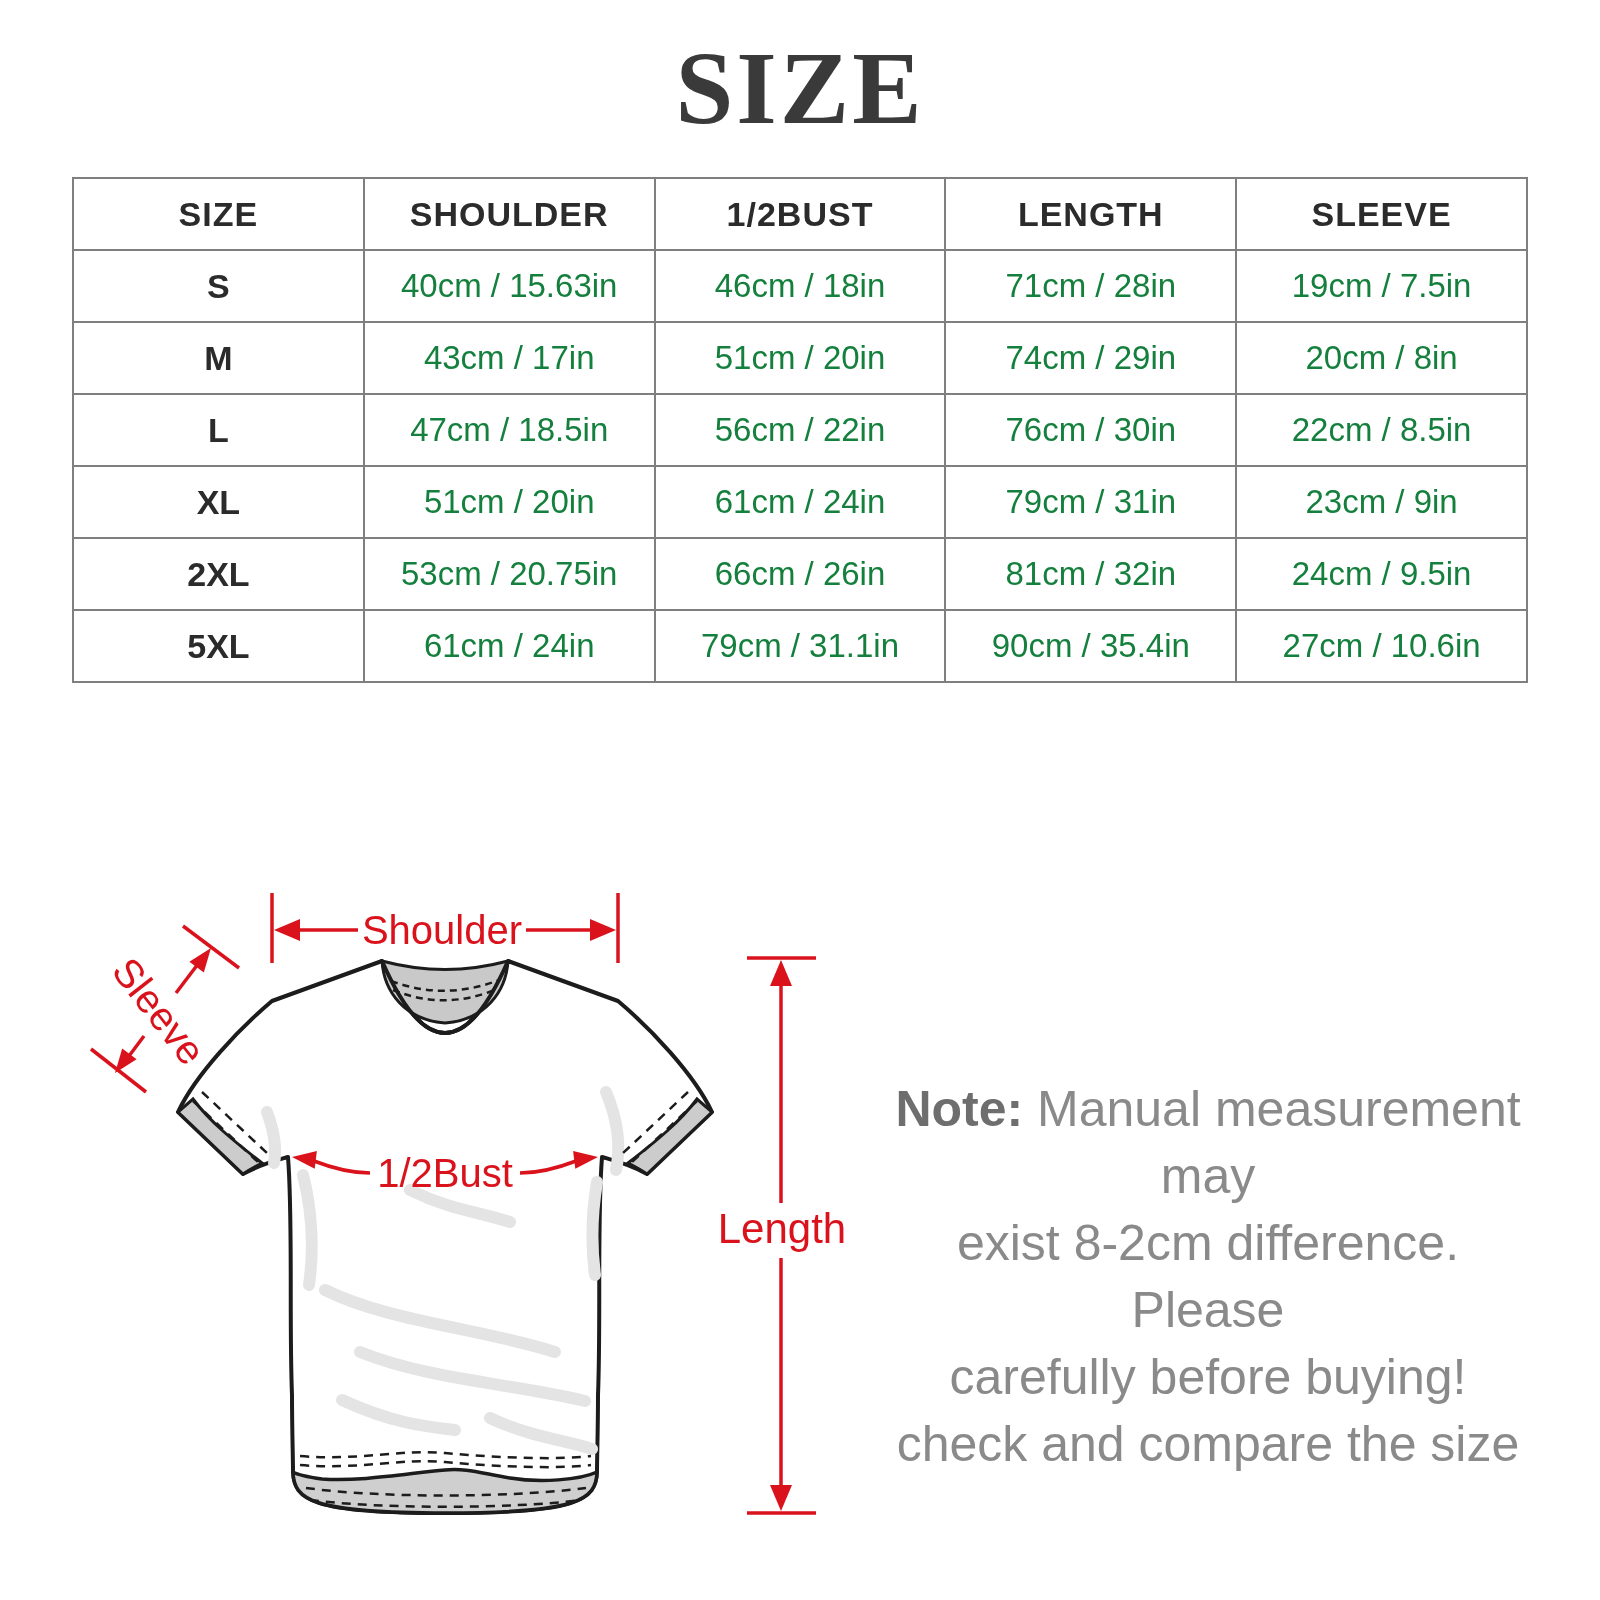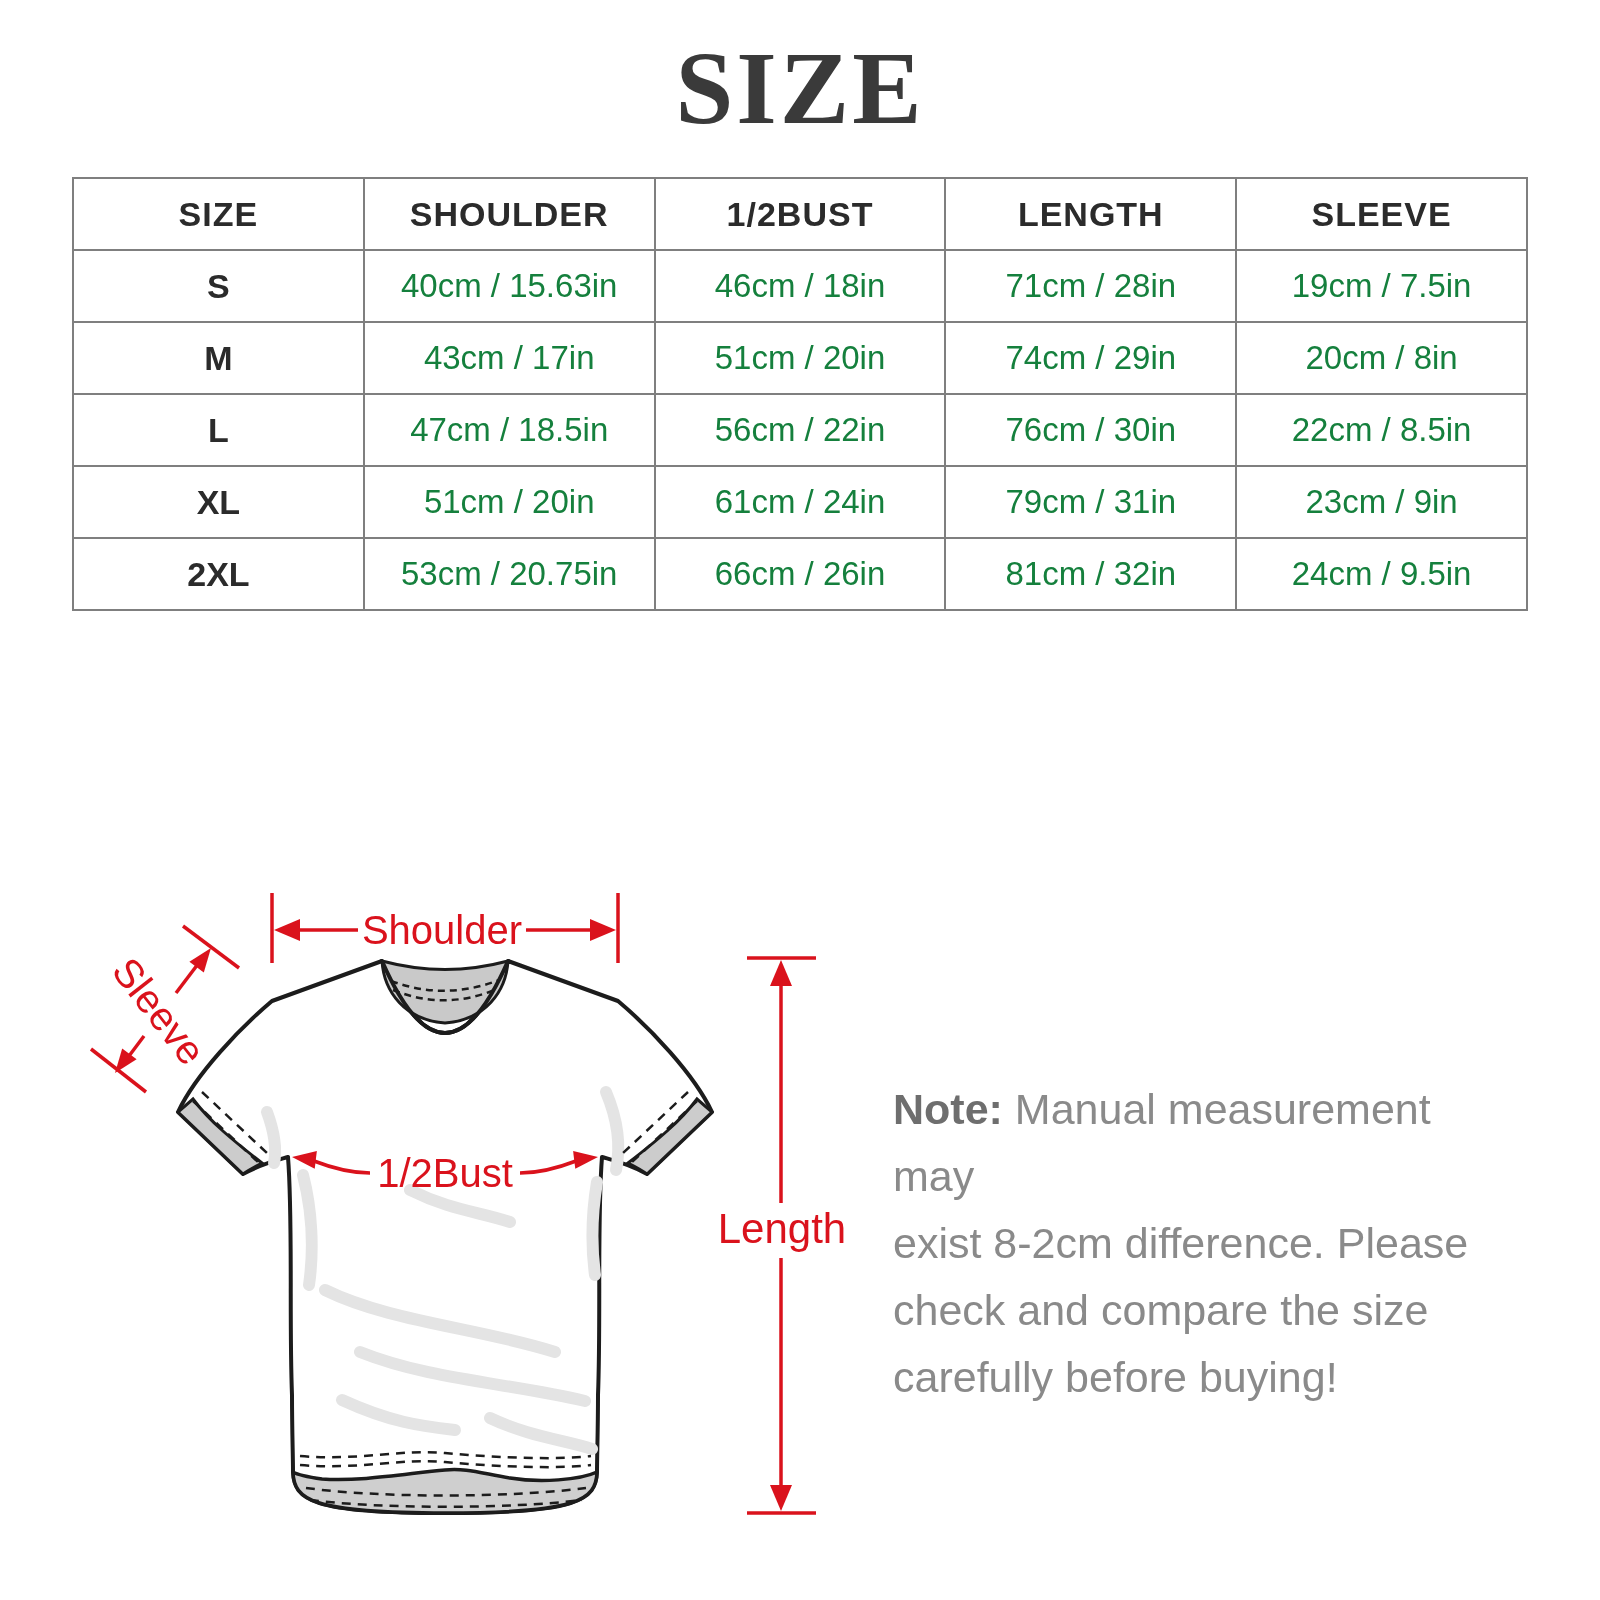--- a/index.html
+++ b/index.html
@@ -23,21 +23,21 @@
   }
   .size-table th {
     font-size:34px; font-weight:700; color:#2b2b2b; letter-spacing:1px;
     background:#ffffff;
   }
   .size-table td { font-size:33px; color:#15803d; }
   .size-table td.size-col { font-size:34px; font-weight:700; color:#2b2b2b; }
   .diagram-svg { position:absolute; left:60px; top:860px; }
   .note {
     position:absolute; left:893px; top:1076px; width:630px;
-    font-size:43px; line-height:67px; color:#8a8a8a;
+    font-size:50px; line-height:67px; color:#8a8a8a;text-align:center;
   }
   .note .note-label { font-weight:700; color:#6e6e6e; }
 </style>
 </head>
 <body>
 
 <div class="page-title">SIZE</div>
 
 <table class="size-table">
   <thead>
@@ -77,20 +77,27 @@
         <td>61cm / 24in</td>
         <td>79cm / 31in</td>
         <td>23cm / 9in</td>
       </tr>
       <tr>
         <td class="size-col">2XL</td>
         <td>53cm / 20.75in</td>
         <td>66cm / 26in</td>
         <td>81cm / 32in</td>
         <td>24cm / 9.5in</td>
+      </tr>
+      <tr>
+        <td class="size-col">5XL</td>
+        <td>61cm / 24in</td>
+        <td>79cm / 31.1in</td>
+        <td>90cm / 35.4in</td>
+        <td>27cm / 10.6in</td>
       </tr>
     </tbody>
 </table>
 
 <svg class="diagram-svg" width="810" height="740" viewBox="0 0 810 740" xmlns="http://www.w3.org/2000/svg">
 
   <g>
     <path d="M322,101 L212,141 C180,168 136,214 118,252 L183,314
          C203,303 222,299 228,297 C233,360 229,460 232,535
          C232,570 233,596 233,612 C234,640 252,653 385,653
@@ -166,15 +173,15 @@
       <polygon points="721,100 710,126 732,126" fill="#da121c" stroke="none"></polygon>
       <polygon points="721,651 710,625 732,625" fill="#da121c" stroke="none"></polygon>
       <text x="722" y="383" text-anchor="middle" font-size="42" fill="#da121c" stroke="none">Length</text>
     </g>
   </g>
 </svg>
 
 <div class="note">
   <div><span class="note-label">Note:</span> <span>Manual measurement may</span></div>
   <div>exist 8-2cm difference. Please</div>
+  <div>carefully before buying!</div>
   <div>check and compare the size</div>
-  <div>carefully before buying!</div>
 </div>
 
 </body></html>

